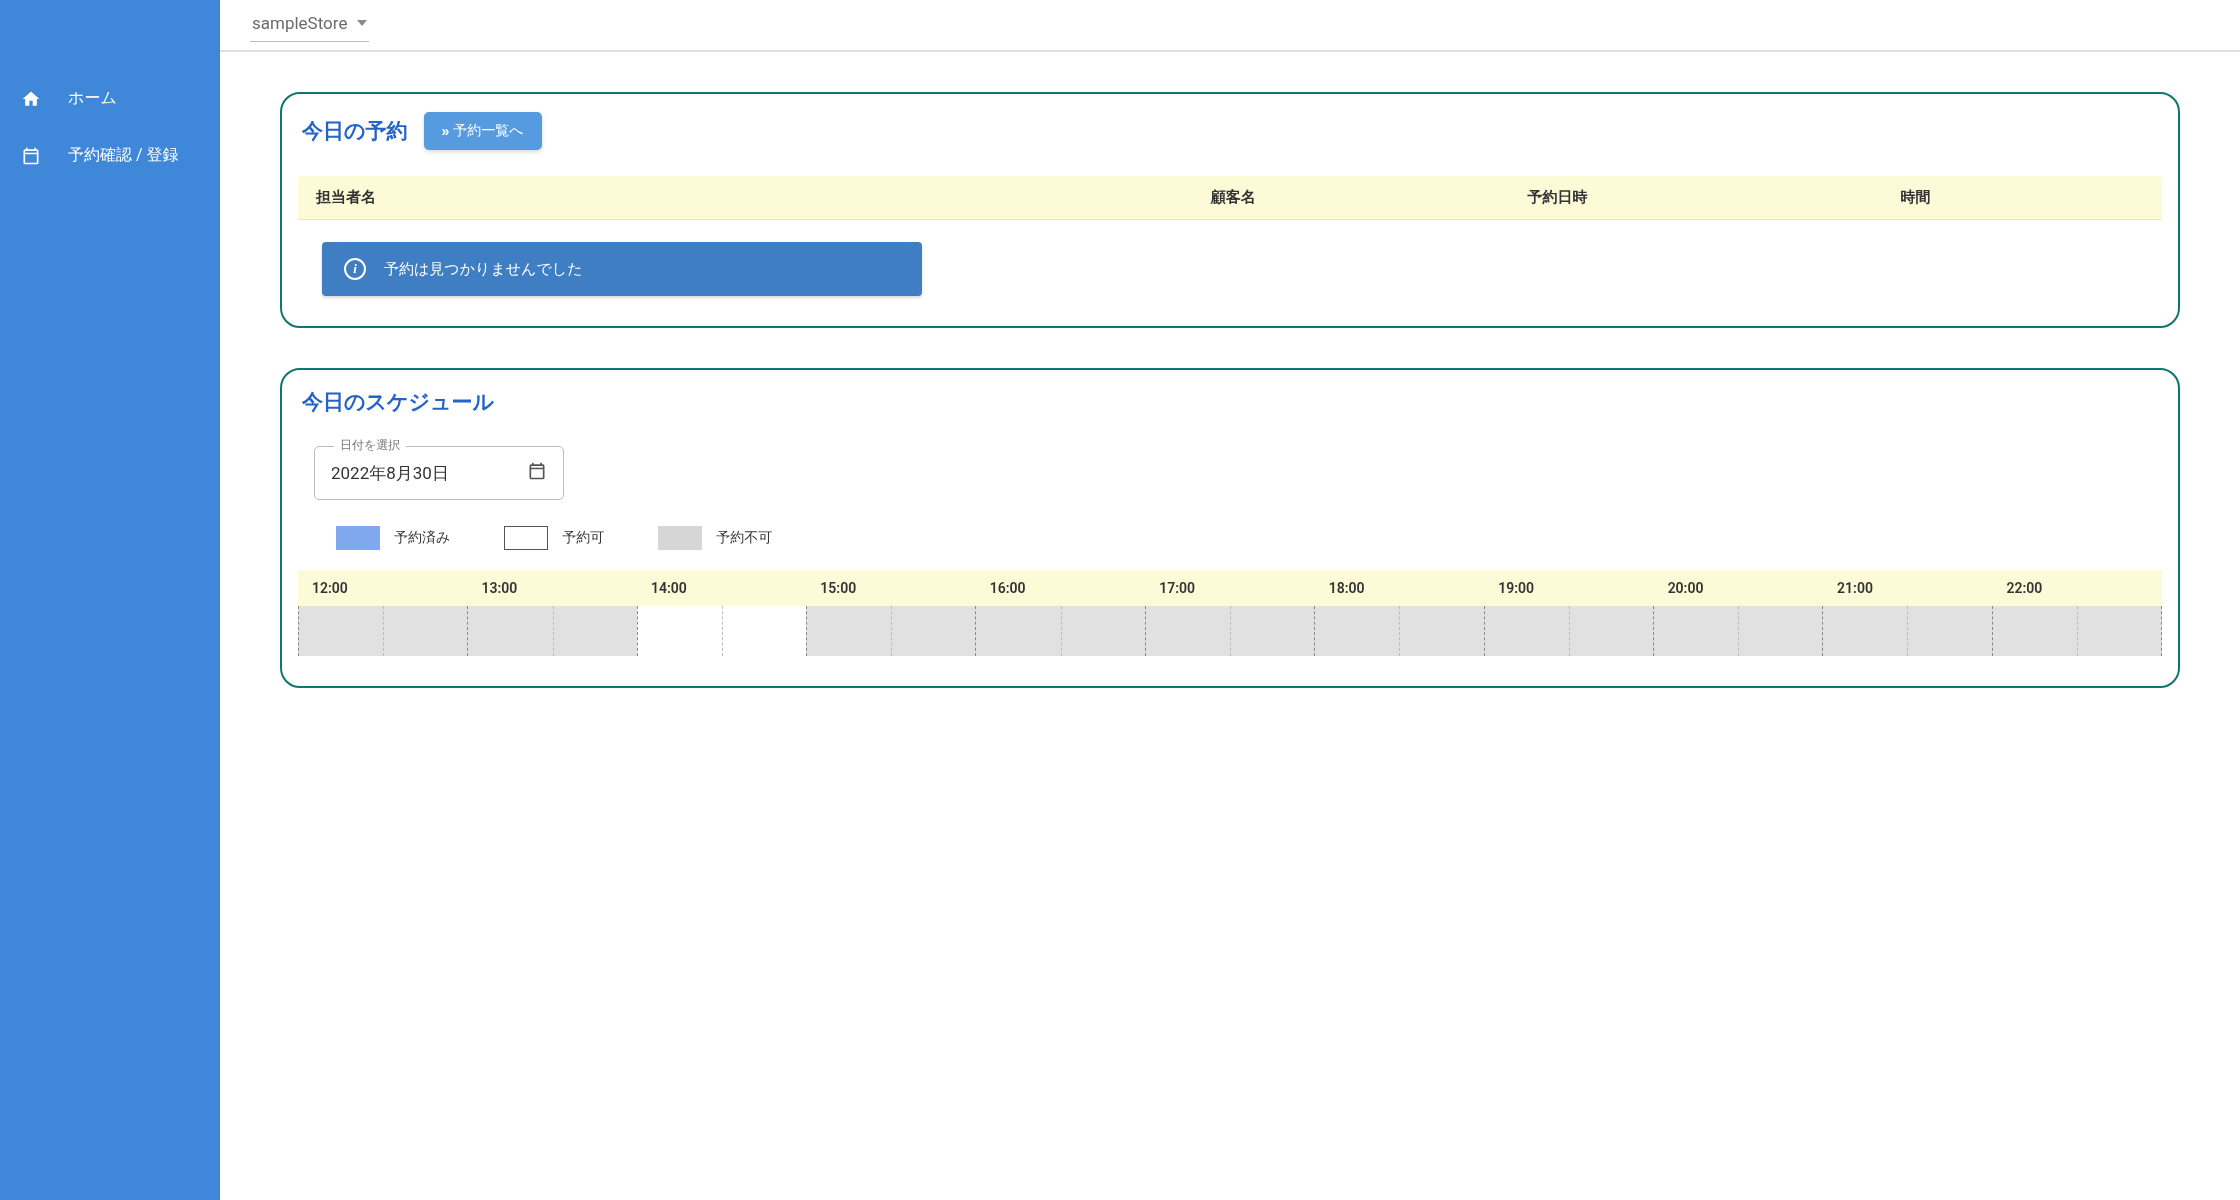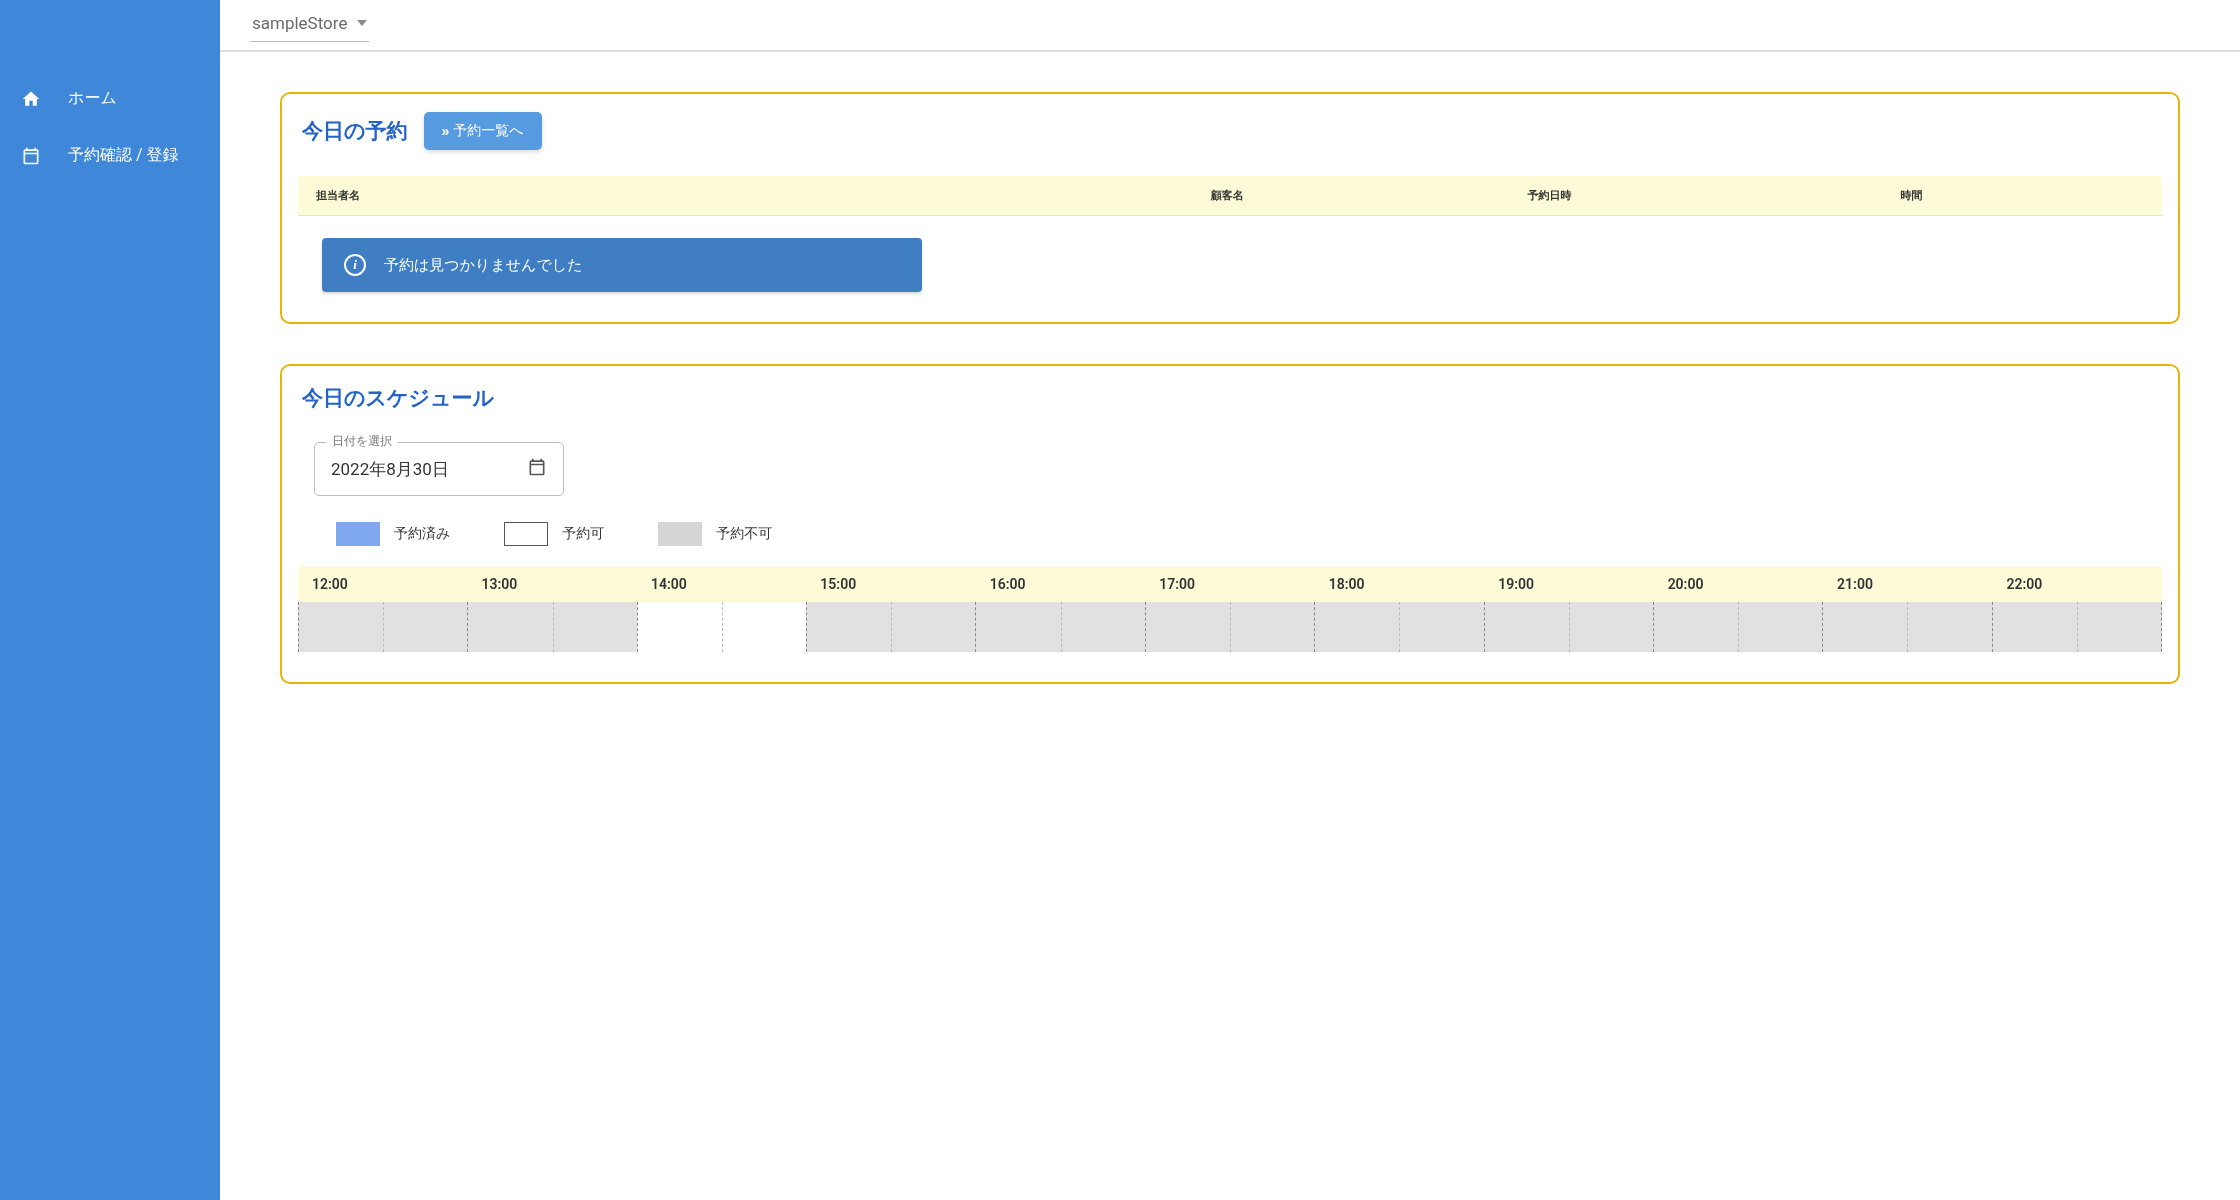--- a/index.html
+++ b/index.html
@@ -52,22 +52,22 @@
   .store-select .tri {
     width: 0; height: 0;
     border-left: 5px solid transparent;
     border-right: 5px solid transparent;
     border-top: 6px solid #8a8a8a;
   }
 
   .content { padding: 40px 60px; }
 
   .card {
-    border: 2px solid #eab308;
-    border-radius: 10px;
+    border: 2px solid #0f766e;
+    border-radius: 20px;
     padding: 18px 16px 30px 16px;
     margin-bottom: 40px;
   }
 
   .card-header {
     display: flex;
     align-items: center;
     gap: 16px;
     padding: 0 4px 2px 4px;
   }
@@ -90,21 +90,21 @@
     box-shadow: 0 2px 4px rgba(0,0,0,0.15);
   }
   .btn-primary .chev { font-weight:700; letter-spacing:-2px; }
 
   
   .res-table { width: 100%; margin-top: 24px; border-collapse: collapse; }
   .res-table thead th {
     background: #fcfad7;
     text-align: left;
     font-weight: 600;
-    font-size: 11px;
+    font-size: 15px;
     padding: 12px 18px;
     border-bottom: 1px solid #e8e6c0;
   }
   .res-table thead th:first-child { border-top-left-radius: 4px; }
   .res-table thead th:last-child { border-top-right-radius: 4px; }
 
   .info-banner {
     margin: 22px 0 0 24px;
     background: #3f7ec3;
     color: #fff;
@@ -124,21 +124,21 @@
   }
 
   
   .date-wrap {
     position: relative;
     display: inline-block;
     margin: 28px 0 0 16px;
   }
   .date-label {
     position: absolute;
-    top: -9px; left: 12px;
+    top: -9px; left: 20px;
     background: #fff;
     padding: 0 6px;
     font-size: 12px;
     color: #777;
   }
   .date-input {
     border: 1px solid #bdbdbd;
     border-radius: 5px;
     padding: 14px 16px;
     font-size: 17px;

